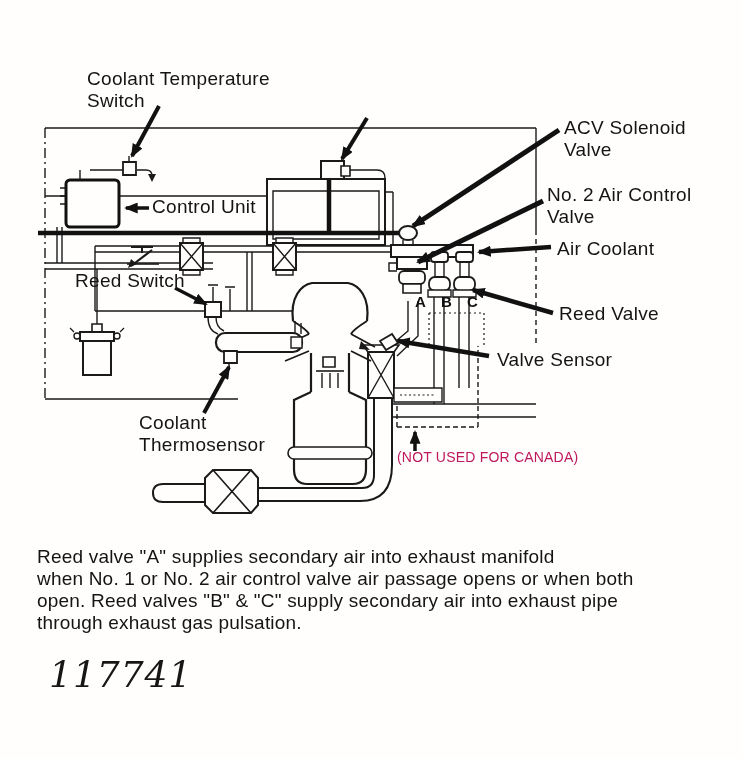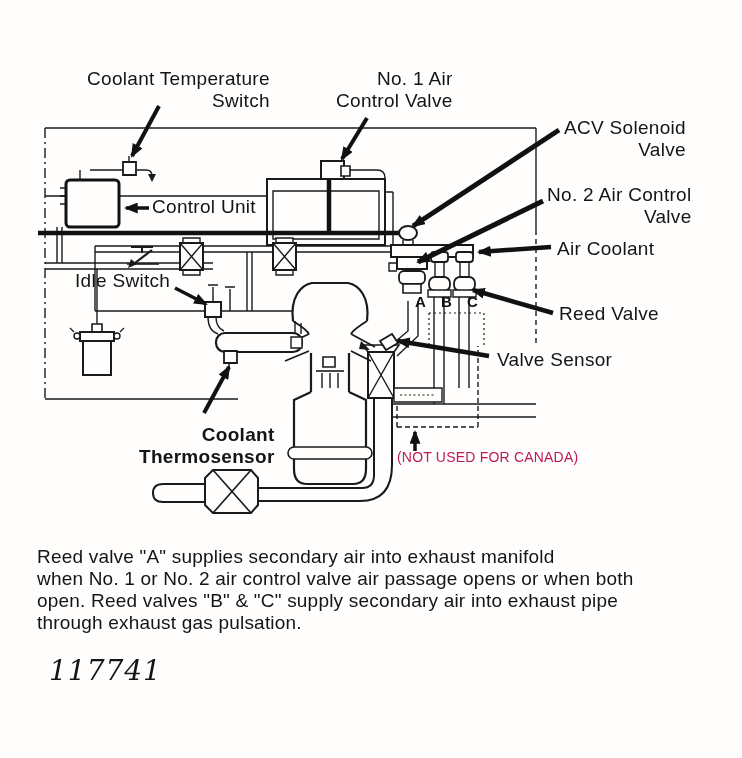--- a/index.html
+++ b/index.html
@@ -1,26 +1,26 @@
 <!DOCTYPE html>
 <html><head>
 <meta charset="utf-8">
 <style>
   html,body{margin:0;padding:0;background:#fff;}
   #page{position:relative;width:742px;height:758px;background:#fffefd;overflow:hidden;
         font-family:"Liberation Sans",sans-serif;color:#111;}
   #art{position:absolute;left:0;top:0;}
   .lbl{position:absolute;color:#141414;font-size:19px;line-height:22px;
-       letter-spacing:.3px;white-space:pre-line;text-align:right;}
+       letter-spacing:.3px;white-space:pre-line;}
   .lbl-sm{position:absolute;color:#be185d;font-size:14px;letter-spacing:.2px;white-space:nowrap;}
   .port{position:absolute;color:#111;font-size:15px;font-weight:bold;}
   #caption{position:absolute;left:37px;top:546px;width:700px;color:#141414;
            font-size:19px;line-height:22px;letter-spacing:.2px;white-space:pre-line;}
   #fignum{position:absolute;left:49px;top:654px;color:#161616;
-          font-family:"DejaVu Serif",serif;font-style:italic;font-size:28px;letter-spacing:1px;}
+          font-family:"DejaVu Serif",serif;font-style:italic;font-size:36px;letter-spacing:1px;}
   svg *{vector-effect:non-scaling-stroke;}
 </style>
 </head>
 <body>
 
 <div id="page">
 
   <svg id="art" width="742" height="758" viewBox="0 0 742 758">
     <defs>
       <marker id="ah" viewBox="0 0 10 8" refX="8.5" refY="4" markerWidth="14" markerHeight="11" orient="auto" markerUnits="userSpaceOnUse">
@@ -207,32 +207,30 @@
       <path d="M489,356 L398,341" stroke-width="4.5" marker-end="url(#ah)"></path>
       <path d="M149,208 L126,208" stroke-width="3.5" marker-end="url(#ah)"></path>
       <path d="M175,288 L206,304" stroke-width="3.5" marker-end="url(#ah)"></path>
       <path d="M204,413 L229,367" stroke-width="4" marker-end="url(#ah)"></path>
       <path d="M415,451 L415,432" stroke-width="3.5" marker-end="url(#ah)"></path>
     </g>
   </svg>
 
   <div class="lbl" style="left:87px;top:68px;">Coolant Temperature
 Switch</div>
-  <div class="lbl" style="left:336px;top:68px;">No. 1 Air
-Control Valve</div>
   <div class="lbl" style="left:564px;top:117px;">ACV Solenoid
 Valve</div>
   <div class="lbl" style="left:547px;top:184px;">No. 2 Air Control
 Valve</div>
   <div class="lbl" style="left:557px;top:238px;">Air Coolant</div>
   <div class="lbl" style="left:559px;top:303px;">Reed Valve</div>
   <div class="lbl" style="left:497px;top:349px;">Valve Sensor</div>
   <div class="lbl" style="left:152px;top:196px;">Control Unit</div>
-  <div class="lbl" style="left:75px;top:270px;">Idle Switch</div>
-  <div class="lbl" style="left:139px;top:424px;font-weight:bold;">Coolant
+  <div class="lbl" style="left:75px;top:270px;">Reed Switch</div>
+  <div class="lbl" style="left:139px;top:412px;">Coolant
 Thermosensor</div>
   <div class="lbl-sm" style="left:397px;top:449px;">(NOT USED FOR CANADA)</div>
 
   <div class="port" style="left:415px;top:293px;">A</div>
   <div class="port" style="left:441px;top:293px;">B</div>
   <div class="port" style="left:467px;top:293px;">C</div>
 
   <div id="caption">Reed valve "A" supplies secondary air into exhaust manifold
 when No. 1 or No. 2 air control valve air passage opens or when both
 open. Reed valves "B" &amp; "C" supply secondary air into exhaust pipe

